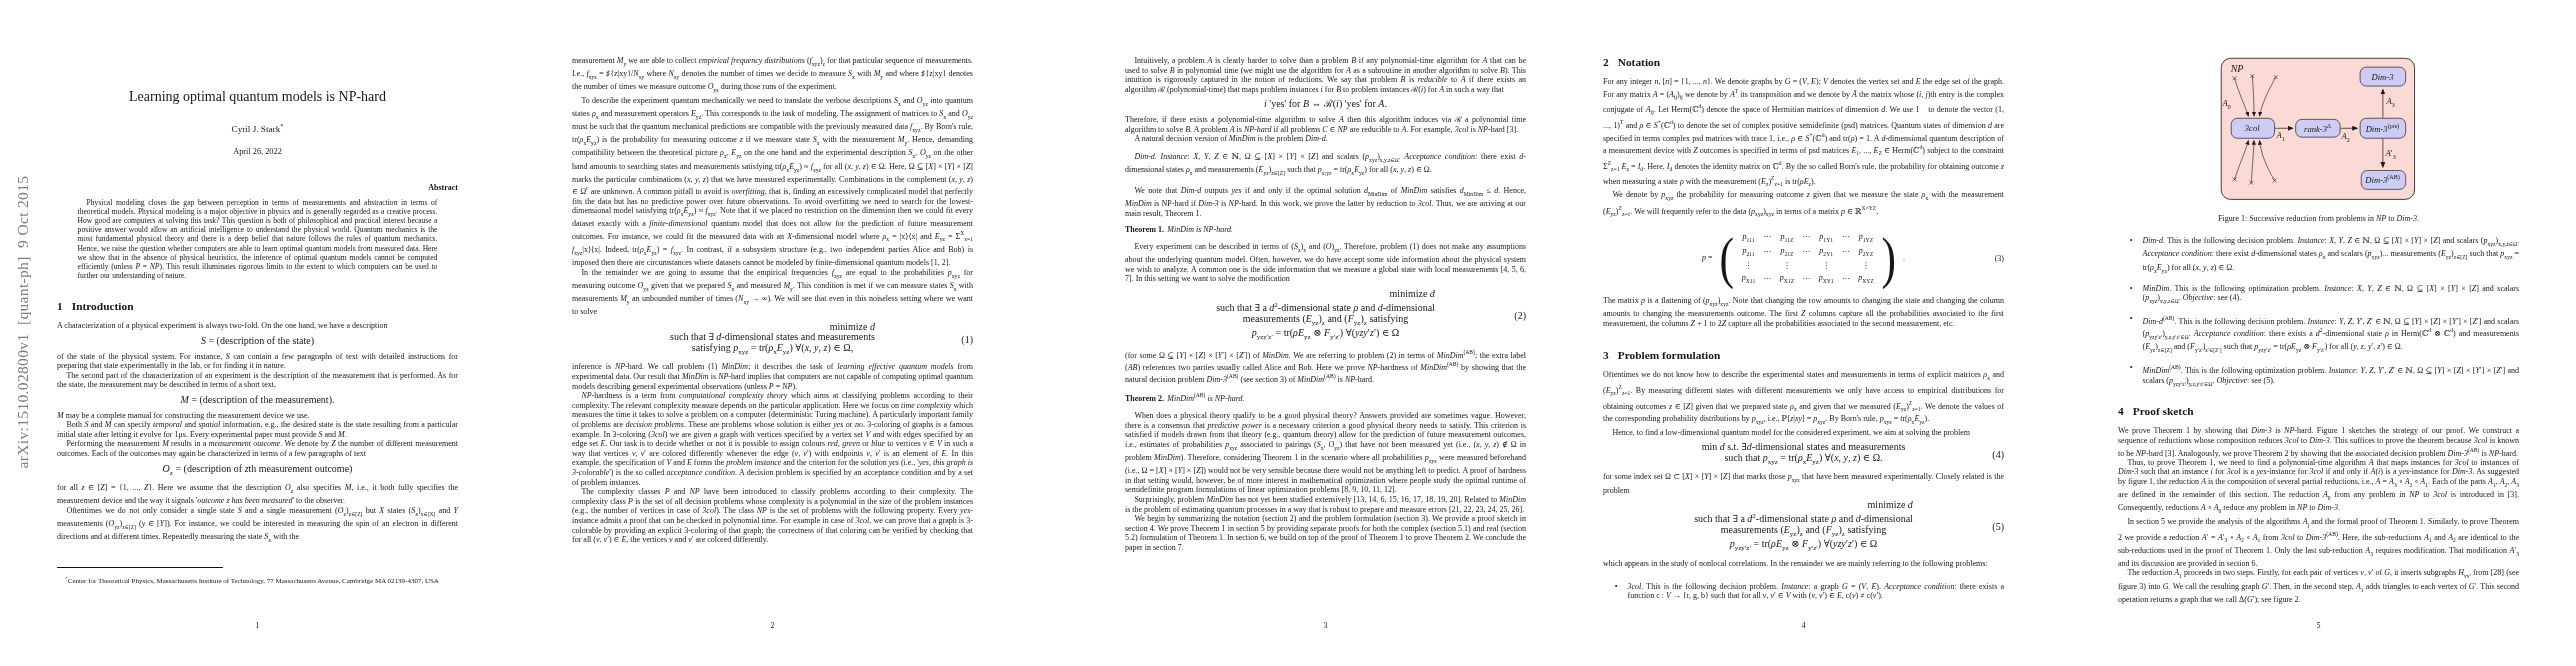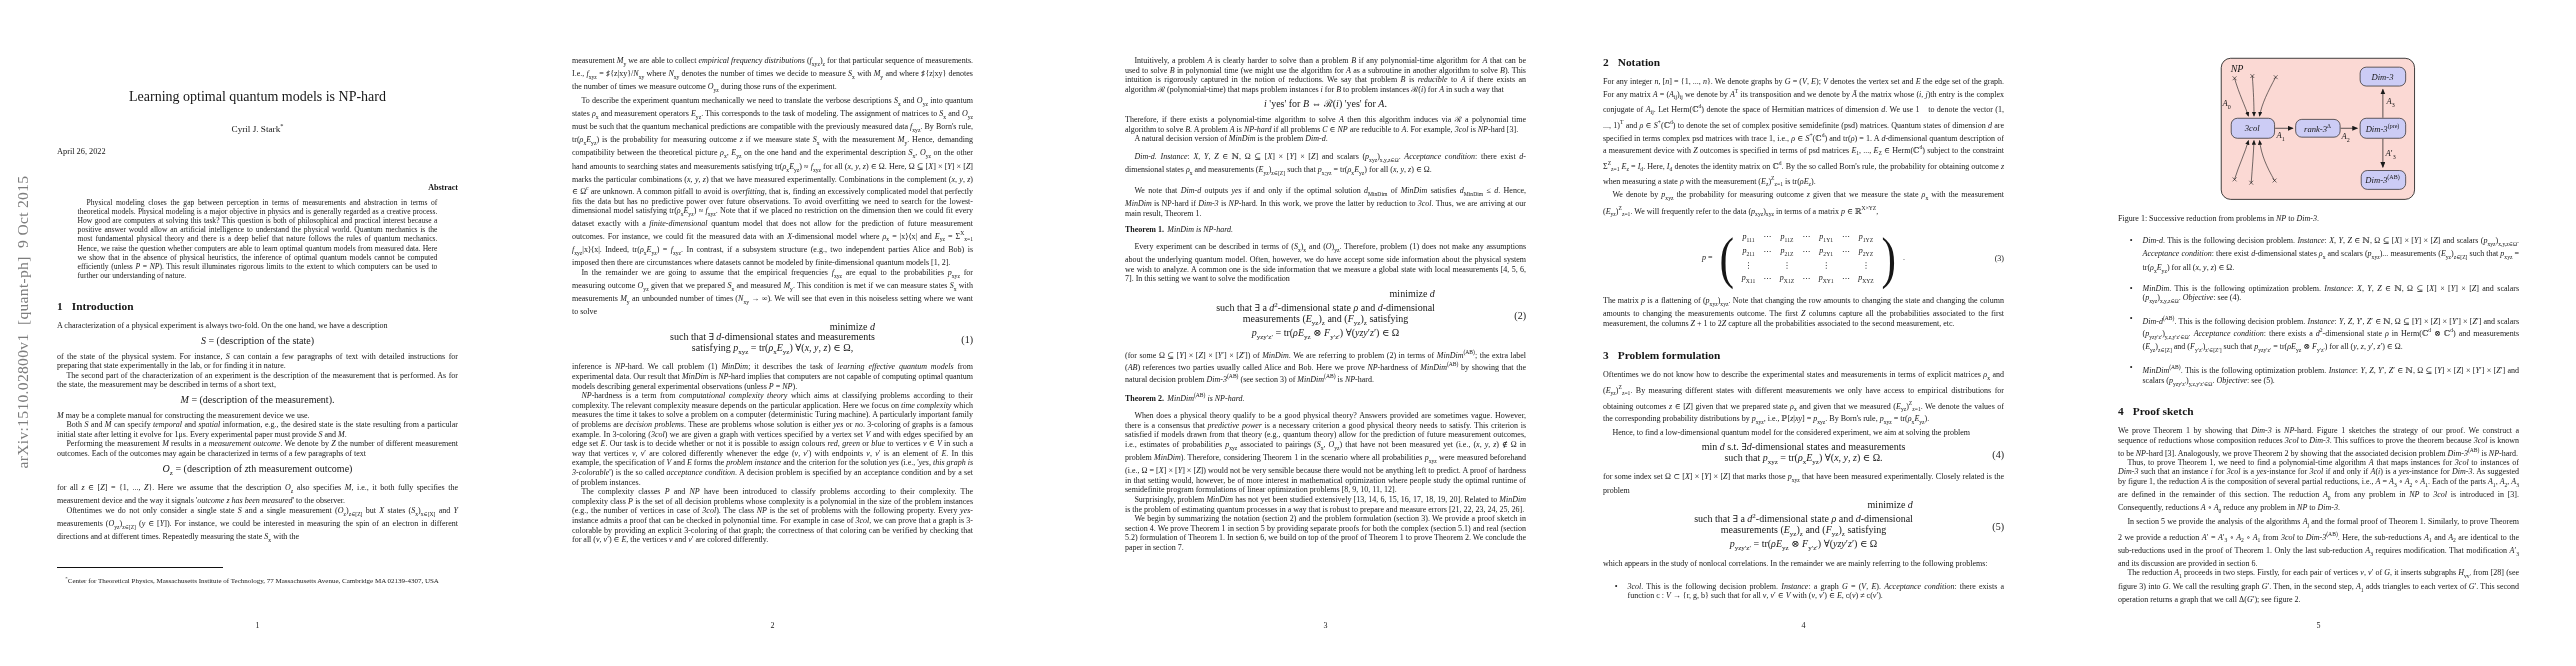--- a/index.html
+++ b/index.html
@@ -6,21 +6,21 @@
   body{width:2576px;height:667px;font-family:"Liberation Serif","DejaVu Serif",serif;color:#161616;}
   .canvas{position:relative;width:2576px;height:667px;overflow:hidden;background:#ffffff;}
   .page{position:absolute;top:0;width:515px;height:667px;background:#ffffff;}
   .inner{position:absolute;left:57px;width:401px;top:0;}
   
   .watermark{position:absolute;left:23px;top:322px;transform:translate(-50%,-50%) rotate(-90deg);
     white-space:pre;font-size:15.6px;letter-spacing:0.3px;color:#7d7d7d;}
   
   .title{margin:89px 0 0;text-align:center;font-size:14px;font-weight:normal;}
   .author{margin:16.7px 0 0;text-align:center;font-size:9.2px;}
-  .date{margin:13.3px 0 0;font-size:8.3px;}
+  .date{margin:13.3px 0 0;text-align:center;font-size:8.3px;}
   .abs-head{margin:27px 0 0;text-align:right;font-size:8px;font-weight:bold;}
   .abs-body{margin:5.6px 20.6px 0;font-size:7.6px;line-height:9.2px;text-align:justify;text-indent:9px;}
   
   .sec{display:flex;gap:9px;font-size:11.4px;font-weight:bold;margin:20px 0 9px;}
   
   .par{font-size:8px;line-height:9.6px;text-align:justify;margin:0;text-indent:9.4px;}
   .par.noind{text-indent:0;}
   .mt{margin-top:56px;}
   .defpar{margin:7.8px 0;}
   .thm{margin:7.2px 0;font-size:8px;line-height:9.6px;}
@@ -44,21 +44,21 @@
   .footnote{position:absolute;top:567px;left:57px;width:401px;}
   .footnote .rule{width:166px;border-top:0.9px solid #111;margin:0 0 3.3px;}
   .footnote .fn-text{font-size:7px;line-height:8.6px;text-align:justify;text-indent:8.3px;}
   .pageno{position:absolute;top:621px;left:0;width:100%;text-align:center;font-size:8px;}
   
   .figure{position:relative;width:200px;height:149px;margin:56px auto 0;}
   .figure svg{position:absolute;inset:0;}
   .fig-label{position:absolute;font-size:8.6px;}
   .fig-node{position:absolute;text-align:center;font-size:8.6px;}
   .fig-np{left:12.2px;top:6.7px;font-size:10px;}
-  .caption{margin:9px 0 0;font-size:8px;}
+  .caption{margin:9px 0 0;text-align:center;font-size:8px;}
   sub,sup{font-size:70%;}
 </style>
 </head>
 <body>
 
 <div class="canvas">
 
   <div class="page" style="left:0">
     <div class="watermark">arXiv:1510.02800v1  [quant-ph]  9 Oct 2015</div>
     <div class="inner">

